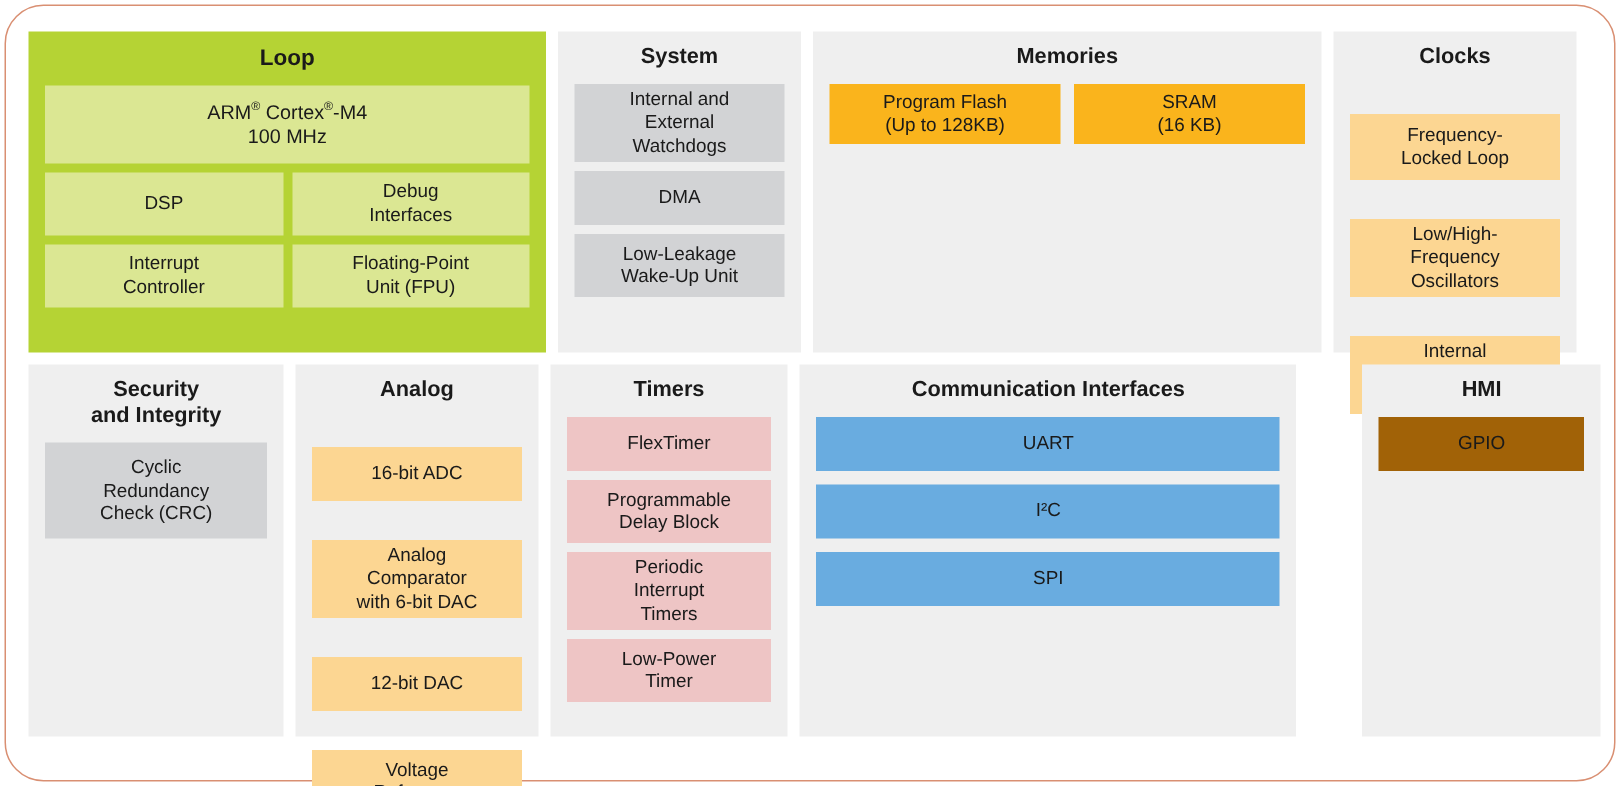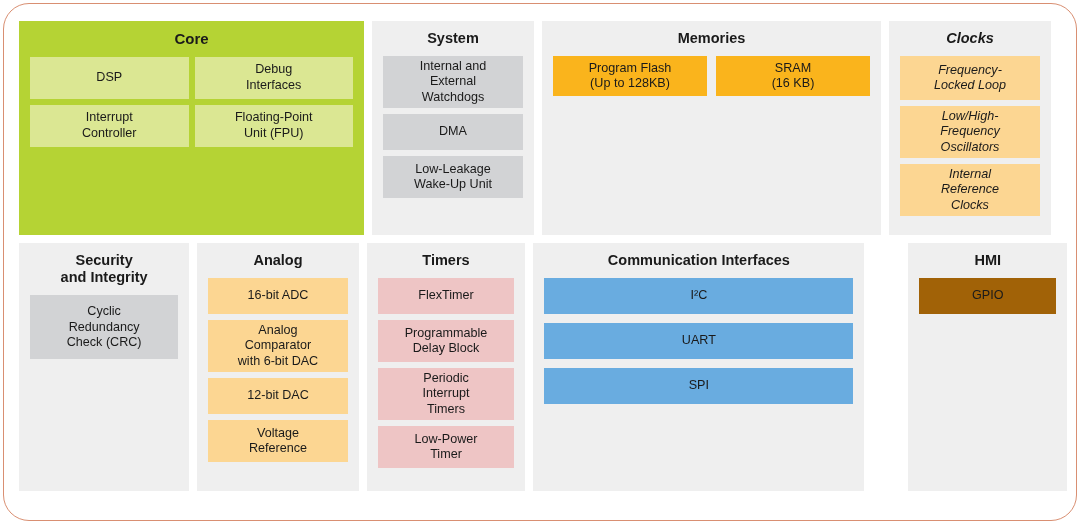--- a/index.html
+++ b/index.html
@@ -86,30 +86,30 @@
     color: #1a1a1a;
     line-height: 1.22;
     padding: 6px 4px;
     flex: 0 0 auto;
   }
 
   
   .b-green  { background: #dbe793; }
   .b-gray   { background: #d2d3d5; }
   .b-amber  { background: #fab41c; }
-  .b-orange { background: #fcd692; }
+  .b-orange { background: #fcd692; margin-top: 20px; }
   .b-pink   { background: #eec5c5; }
   .b-blue   { background: #69ace0; }
   .b-yellow { background: #a16207; }
 
   
   .w-core     { width: 345px; }
   .w-system   { width: 162px; }
   .w-mem      { width: 339px; }
-  .w-clocks   { width: 162px; font-style: italic; }
+  .w-clocks   { width: 162px; }
 
   .w-security { width: 174px; }
   .w-analog   { width: 165px; }
   .w-timers   { width: 162px; }
   .w-comm     { width: 339px; }
   .w-hmi      { width: 162px; margin-left: 36px; }
 
   
   .core-cpu   { height: 52px; font-size: 13.2px; }
   .core-pair  { display: flex; gap: 6px; }
@@ -155,22 +155,28 @@
 </style>
 </head>
 <body>
 
 <div id="frame">
   <div id="grid">
 
     <div class="row row-top">
 
       <div class="panel core w-core">
-        <div class="panel-title">Core</div>
-        <div class="panel-body">
+        <div class="panel-title">Loop</div>
+        <div class="panel-body">
+          <div class="block b-green core-cpu">
+            <span>
+              <span>ARM</span><sup>®</sup><span> Cortex</span><sup>®</sup><span>-M4</span><br>
+              <span>100 MHz</span>
+            </span>
+          </div>
           <div class="core-pair">
             <div class="block b-green">DSP</div>
             <div class="block b-green">Debug<br>Interfaces</div>
           </div>
           <div class="core-pair">
             <div class="block b-green">Interrupt<br>Controller</div>
             <div class="block b-green">Floating-Point<br>Unit (FPU)</div>
           </div>
         </div>
       </div>
@@ -227,22 +233,22 @@
           <div class="block b-pink tim-1">FlexTimer</div>
           <div class="block b-pink tim-2">Programmable<br>Delay Block</div>
           <div class="block b-pink tim-3">Periodic<br>Interrupt<br>Timers</div>
           <div class="block b-pink tim-4">Low-Power<br>Timer</div>
         </div>
       </div>
 
       <div class="panel w-comm">
         <div class="panel-title">Communication Interfaces</div>
         <div class="panel-body comm-body">
+          <div class="block b-blue comm-block">UART</div>
           <div class="block b-blue comm-block">I²C</div>
-          <div class="block b-blue comm-block">UART</div>
           <div class="block b-blue comm-block">SPI</div>
         </div>
       </div>
 
       <div class="panel w-hmi">
         <div class="panel-title">HMI</div>
         <div class="panel-body">
           <div class="block b-yellow hmi-1">GPIO</div>
         </div>
       </div>

